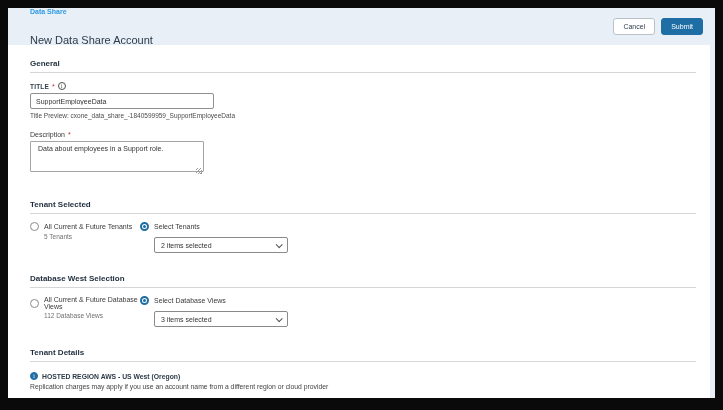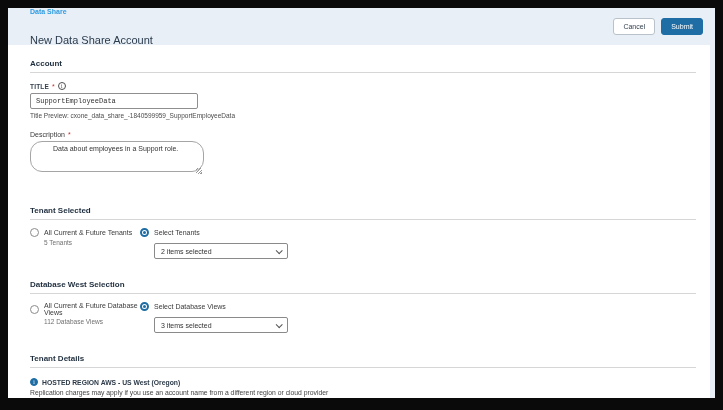--- a/index.html
+++ b/index.html
@@ -71,21 +71,21 @@
     font-size: 8px;
     font-weight: bold;
     color: #1e2d3d;
   }
   .section-divider {
     border: none;
     border-top: 1px solid #d6d6d6;
     margin-top: 4px;
   }
   .sec-general { margin-top: 14px; }
-  .sec-tenant { margin-top: 30px; }
+  .sec-tenant { margin-top: 24px; }
   .sec-database { margin-top: 21px; }
   .sec-account { margin-top: 21px; }
 
   .field-label-row {
     display: flex;
     align-items: center;
     gap: 3px;
     margin-top: 9px;
   }
   .field-label {
@@ -116,38 +116,38 @@
     display: block;
     margin-top: 3px;
     height: 16px;
     border: 1px solid #8f8f8f;
     border-radius: 2px;
     font-family: inherit;
     font-size: 7px;
     color: #333;
     padding: 0 5px;
   }
-  .input-title { width: 168px; font-family: Liberation Mono, monospace; }
+  .input-title { width: 184px; }
   .helper-text {
     margin-top: 3px;
     font-size: 6.5px;
     color: #4c4c4c;
   }
   .desc-label-row { margin-top: 12px; display: flex; gap: 3px; align-items: center; }
   .desc-label { font-size: 7px; color: #3a3a3a; }
   .textarea {
     margin-top: 3px;
     width: 174px;
     height: 31px;
     border: 1px solid #a5a5a5;
-    border-radius: 12px;
+    border-radius: 1px;
     font-family: inherit;
     font-size: 7px;
     color: #333;
-    padding: 3px 22px;
+    padding: 3px 7px;
     resize: none;
     position: relative;
   }
   .textarea-wrap { position: relative; width: 174px; }
   .resize-handle {
     position: absolute;
     right: 2px; bottom: 2px;
     width: 6px; height: 6px;
     background: repeating-linear-gradient(135deg, transparent, transparent 1px, #9a9a9a 1px, #9a9a9a 2px);
     cursor: nwse-resize;
@@ -231,21 +231,21 @@
     </div>
     <div class="header-actions">
       <button class="btn btn-cancel">Cancel</button>
       <button class="btn btn-submit">Submit</button>
     </div>
   </div>
 
   <div class="content">
 
     <div class="sec-general">
-      <div class="section-title">Account</div>
+      <div class="section-title">General</div>
       <hr class="section-divider">
 
       <div class="field-label-row">
         <span class="field-label upper">TITLE</span>
         <span class="req">*</span>
         <span class="info-icon">i</span>
       </div>
       <input class="text-input input-title" type="text" value="SupportEmployeeData" style="">
       <div class="helper-text">Title Preview: cxone_data_share_-1840599959_SupportEmployeeData</div>
 

